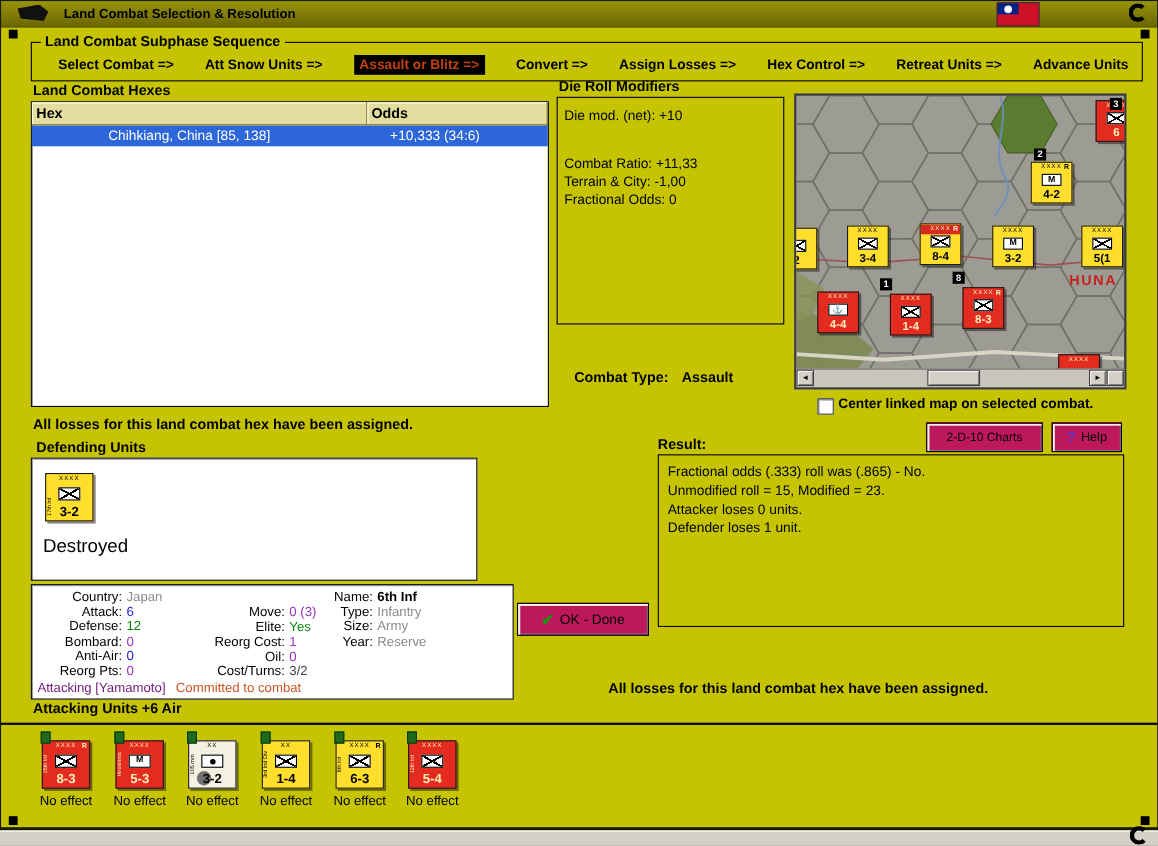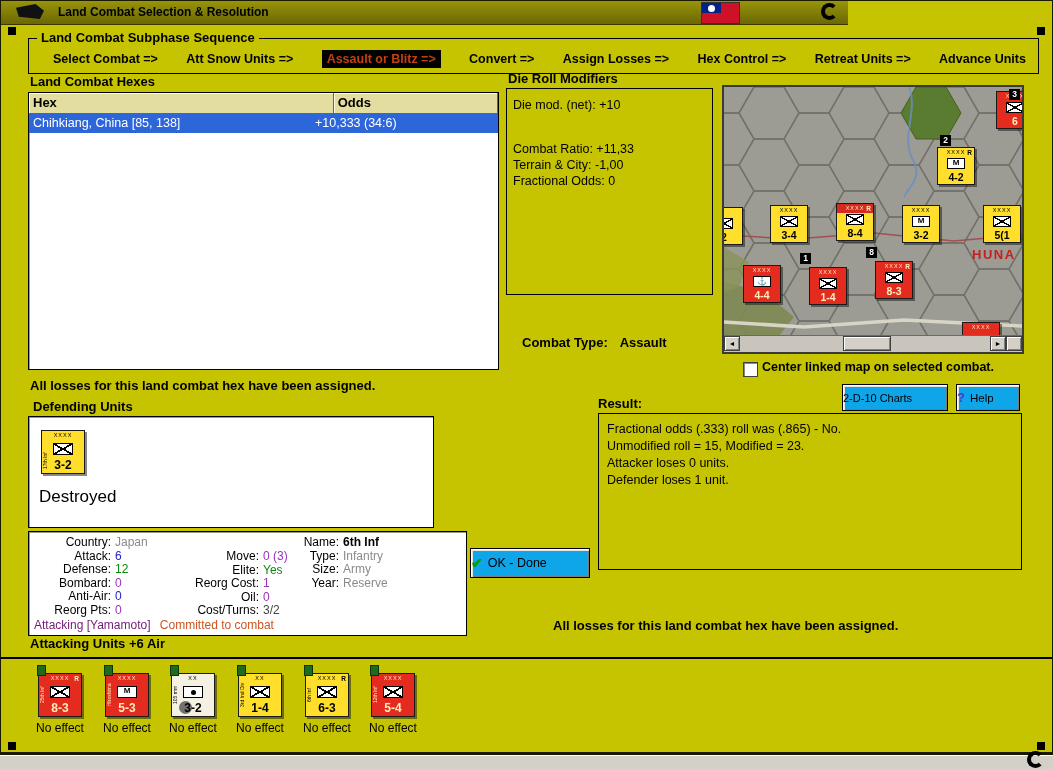--- a/index.html
+++ b/index.html
@@ -4,21 +4,21 @@
 <style>
   html,body { margin:0; padding:0; }
   body {
     width:1053px; height:769px; position:relative; overflow:hidden;
     background:#C6C400; color:#000;
     font-family:"Liberation Sans", sans-serif;
   }
   body::before { content:""; position:absolute; inset:0; border:1px solid #1a1a00; pointer-events:none; z-index:50; }
 
   
-  .titlebar { position:absolute; left:0; top:0; width:848px; height:24px;
+  .titlebar { position:absolute; left:0; top:0; width:1053px; height:24px;
     background:linear-gradient(180deg,#9a960b,#6b6703); border-bottom:1px solid #3a3800; z-index:5;text-decoration:underline; }
   .app-icon { position:absolute; left:16px; top:4px; width:28px; height:15px; background:#111;
     clip-path:polygon(0 25%,70% 0,100% 45%,85% 100%,10% 85%); }
   .win-title { position:absolute; left:58px; top:5px; font-size:12px; font-weight:bold; white-space:nowrap; }
   .flag { position:absolute; right:108px; top:2px; width:37px; height:20px; background:#CE1126; border:1px solid #333; }
   .flag-canton { position:absolute; left:0; top:0; width:19px; height:10px; background:#002387; }
   .flag-sun { position:absolute; left:6px; top:2px; width:7px; height:7px; background:#fff; border-radius:50%; }
   .chrome-c { position:absolute; right:10px; top:3px; width:9px; height:9px;
     border:4px solid #000; border-right-color:transparent; border-radius:50%; }
   .chrome-c.bottom { top:auto; bottom:1px; right:9px; z-index:60; }
@@ -42,21 +42,21 @@
 
   
   .hexlist { position:absolute; left:28px; top:92px; width:469px; height:276px; background:#fff;
     border:1px solid #000; box-shadow:inset 1px 1px 0 #999; }
   .hexlist-header { display:flex; height:21px; }
   .hcell { background:#E3DE9F; border-right:1px solid #6f6b2f; border-bottom:1px solid #6f6b2f;
     box-shadow:inset 1px 1px 0 #fffbe0; font-size:13px; font-weight:bold; padding:2px 0 0 4px; box-sizing:border-box; }
   .hcell.hex { width:306px; } .hcell.odds { width:165px; }
   .hexrow { display:flex; height:19px; }
   .hexrow.selected { background:#2C66D9; color:#fff; }
-  .rcell { font-size:12.5px; padding:2px 0 0 4px; box-sizing:border-box; white-space:nowrap; overflow:hidden; }
+  .rcell { font-size:12.5px; padding:2px 0 0 4px; box-sizing:border-box; white-space:nowrap; overflow:hidden;text-align:center; }
   .rcell.hex { width:282px; } .rcell.odds { width:165px; }
 
   
   .modbox { position:absolute; left:506px; top:88px; width:207px; height:207px; border:1px solid #000;
     padding:8px 6px; box-sizing:border-box; font-size:12.5px; }
   .modline { line-height:16px; white-space:nowrap; }
   .modline.first { margin-bottom:28px; }
   .combat-type { position:absolute; left:522px; top:335px; font-size:13px; font-weight:bold; }
   .combat-type .val { margin-left:12px; }
 
@@ -103,23 +103,23 @@
   .sym-anchor::after { content:"⚓"; position:absolute; left:0; right:0; top:0; text-align:center;
     font-size:8px; line-height:10px; color:#000; }
   .cstr { position:absolute; bottom:1px; left:0; right:0; text-align:center; font-size:12px; font-weight:bold; z-index:1; }
   .sm .cstr { font-size:10.5px; }
   .topred::before { content:""; position:absolute; left:0; top:0; right:0; height:9px; background:#D42A20; }
   .topred .csize, .topred .cbadge { color:#FFEDB8; z-index:1; }
   .disc::before { content:""; position:absolute; left:7px; bottom:2px; width:13px; height:13px;
     background:#5a5a5a; border-radius:50%; opacity:.85; }
 
   
-  .btn { position:absolute; background:#0ea5e9; border:1px solid #000;
+  .btn { position:absolute; background:#be185d; border:1px solid #000;
     box-shadow:inset 1px 1px 0 #fff, inset 2px 2px 0 #e8e4dc, inset -1px -1px 0 #7a7a7a;
-    display:flex; align-items:center; justify-content:flex-start; gap:5px; box-sizing:border-box;
+    display:flex; align-items:center; justify-content:center; gap:5px; box-sizing:border-box;
     font-size:11.5px; cursor:default; }
   #btn-charts { left:842px; top:384px; width:106px; height:27px; font-size:11px; }
   #btn-help { left:956px; top:384px; width:64px; height:27px; }
   #btn-ok { left:470px; top:548px; width:120px; height:30px; font-size:12.5px; }
   .help-icon::after { content:"?"; font-size:13px; font-weight:bold; color:#5533cc; }
   .check-icon::after { content:"✔"; font-size:14px; font-weight:bold; color:#089a08; }
 
   
   .defbox { position:absolute; left:28px; top:416px; width:404px; height:110px; background:#fff;
     border:1px solid #000; box-shadow:inset 1px 1px 0 #999; }

